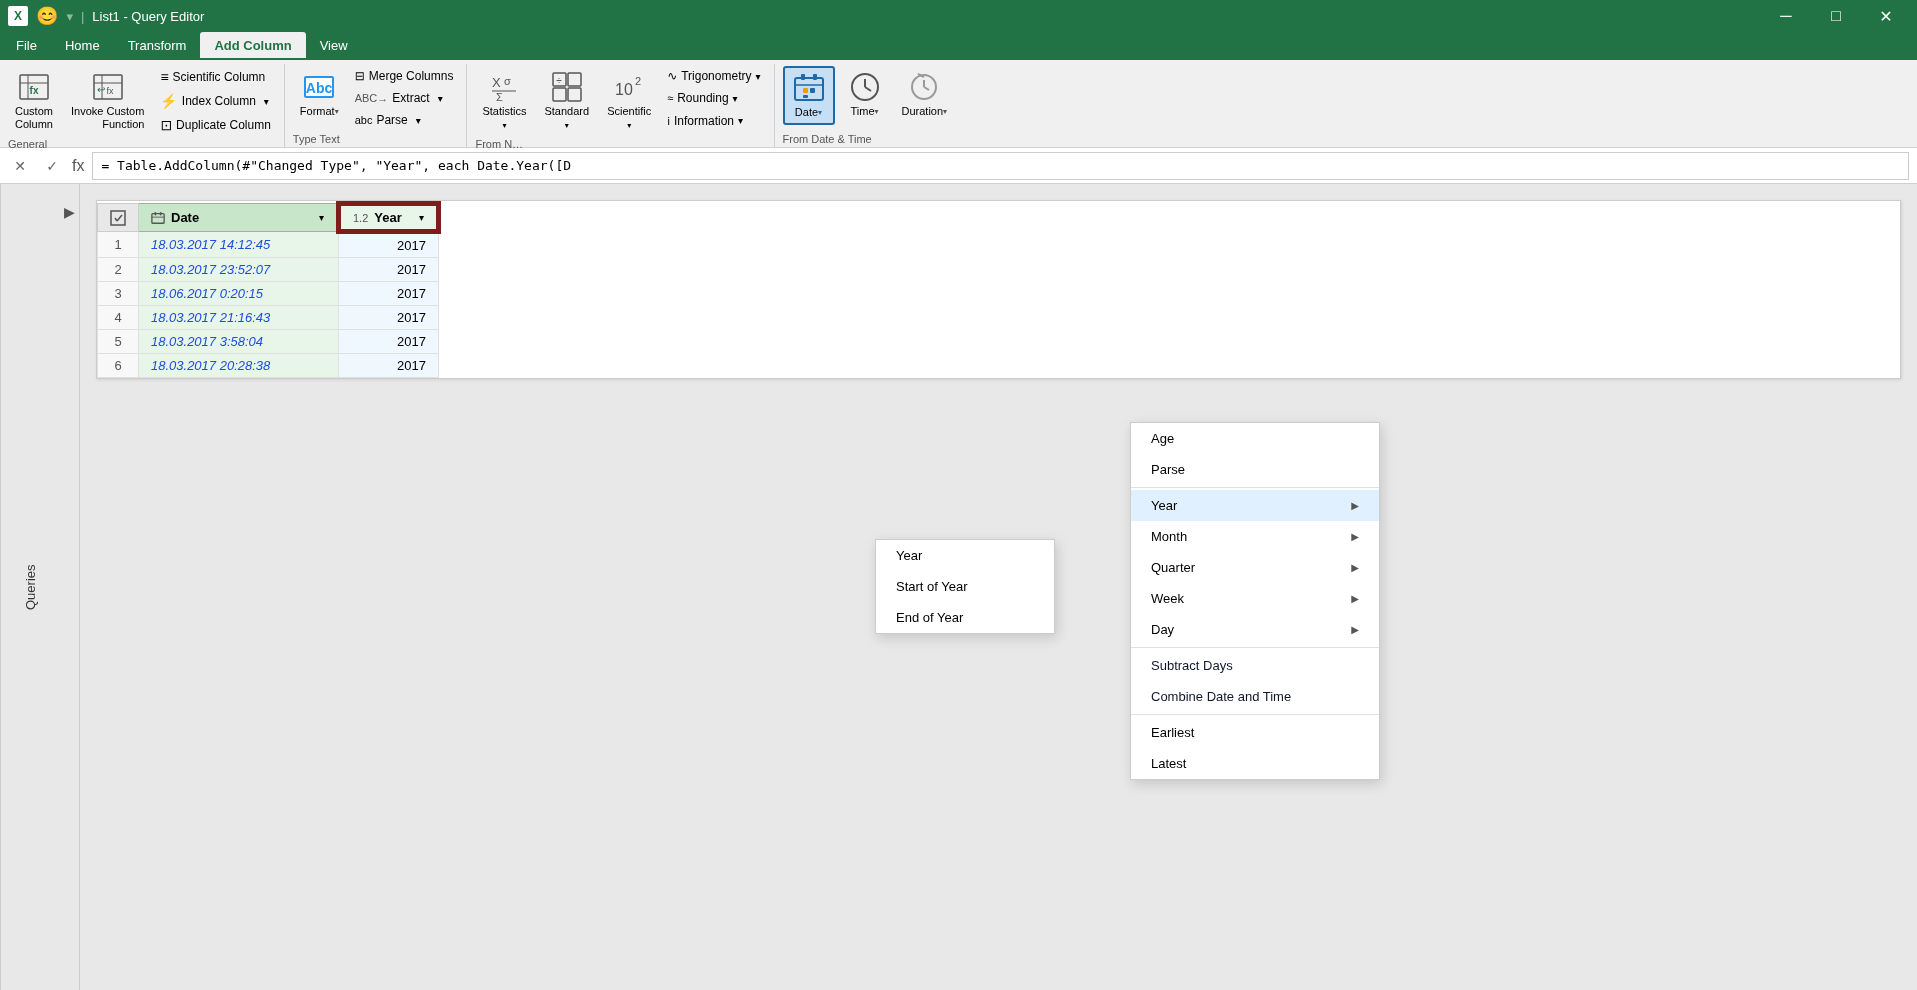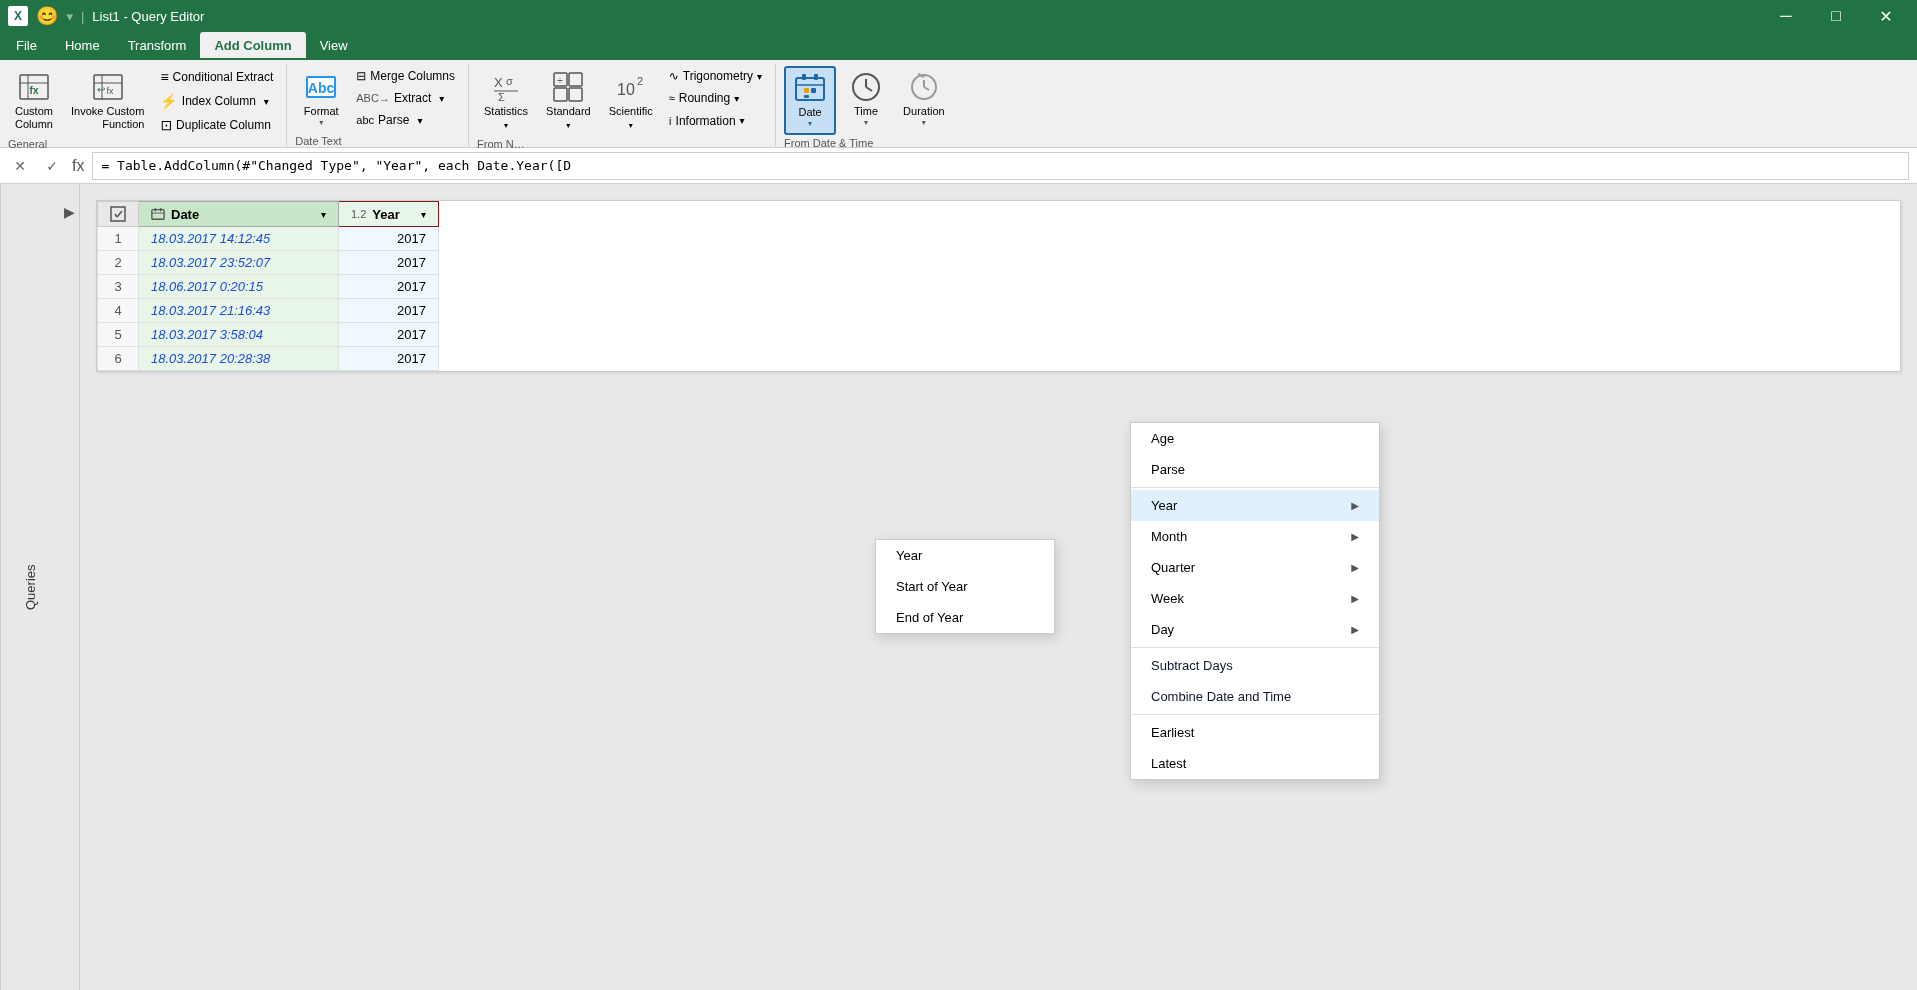--- a/index.html
+++ b/index.html
@@ -292,21 +292,21 @@
       position: absolute;
       background: white;
       border: 1px solid #ccc;
       box-shadow: 2px 4px 12px rgba(0,0,0,0.15);
       pointer-events: all;
       min-width: 160px;
     }
 
     
     .has-dropdown-arrow {
-      display: flex; flex-direction: column; align-items: center; justify-content: center;
+      display: flex; flex-direction: row; align-items: center; justify-content: center;
     }
     .dropdown-arrow-small { font-size: 8px; color: #555; }
   </style>
 </head>
 <body>
 
 <div class="title-bar">
   <div class="title-bar-logo">X</div>
   <span class="title-bar-emoji">😊</span>
   <span style="color:rgba(255,255,255,0.5)">▾</span>
@@ -353,21 +353,21 @@
             <text x="18" y="23" font-size="9" fill="#555" text-anchor="middle">fx</text>
             <text x="5" y="22" font-size="10" fill="#217346">↩</text>
           </svg>
         </div>
         <div class="btn-label" style="font-size:11px; text-align:right; line-height:1.2">Invoke Custom<br>Function</div>
       </div>
 
       <div class="ribbon-group-col">
         <div class="ribbon-btn-small">
           <span class="icon-small">≡</span>
-          <span>Conditional Extract</span>
+          <span>Scientific Column</span>
         </div>
         <div class="ribbon-btn-small">
           <span class="icon-small">⚡</span>
           <span>Index Column</span>
           <span style="margin-left:4px; font-size:10px">▾</span>
         </div>
         <div class="ribbon-btn-small">
           <span class="icon-small">⊡</span>
           <span>Duplicate Column</span>
         </div>
@@ -400,21 +400,21 @@
           <span>Extract</span>
           <span style="margin-left:4px; font-size:10px">▾</span>
         </div>
         <div class="ribbon-btn-small">
           <span style="font-size:11px">abc</span>
           <span>Parse</span>
           <span style="margin-left:4px; font-size:10px">▾</span>
         </div>
       </div>
     </div>
-    <div class="ribbon-group-label">Date Text</div>
+    <div class="ribbon-group-label">Type Text</div>
   </div>
 
   <div class="ribbon-group">
     <div class="ribbon-group-items">
       <div class="ribbon-btn-large">
         <div class="icon-large">
           <svg width="32" height="32" viewBox="0 0 32 32">
             <text x="4" y="16" font-size="13" fill="#555">X</text>
             <text x="16" y="14" font-size="11" fill="#555">σ</text>
             <line x1="4" y1="20" x2="28" y2="20" stroke="#555" stroke-width="1"></line>
@@ -556,21 +556,21 @@
                 <svg width="14" height="14" viewBox="0 0 16 16">
                   <rect x="1" y="3" width="14" height="11" rx="1" fill="none" stroke="#555" stroke-width="1.5"></rect>
                   <line x1="1" y1="7" x2="15" y2="7" stroke="#555" stroke-width="1"></line>
                   <rect x="4" y="1" width="2" height="4" rx="1" fill="#555"></rect>
                   <rect x="10" y="1" width="2" height="4" rx="1" fill="#555"></rect>
                 </svg>
                 <span style="font-weight:600">Date</span>
                 <span class="col-dropdown">▾</span>
               </div>
             </th>
-            <th style="background:#e8f5e9; min-width:100px; border:1px solid #7f1d1d;">
+            <th style="background:#e8f5e9; min-width:100px; border:5px solid #7f1d1d;">
               <div class="th-inner">
                 <span style="font-size:11px; color:#555">1.2</span>
                 <span style="font-weight:600">Year</span>
                 <span class="col-dropdown">▾</span>
               </div>
             </th>
           </tr>
         </thead>
         <tbody>
           <tr>

